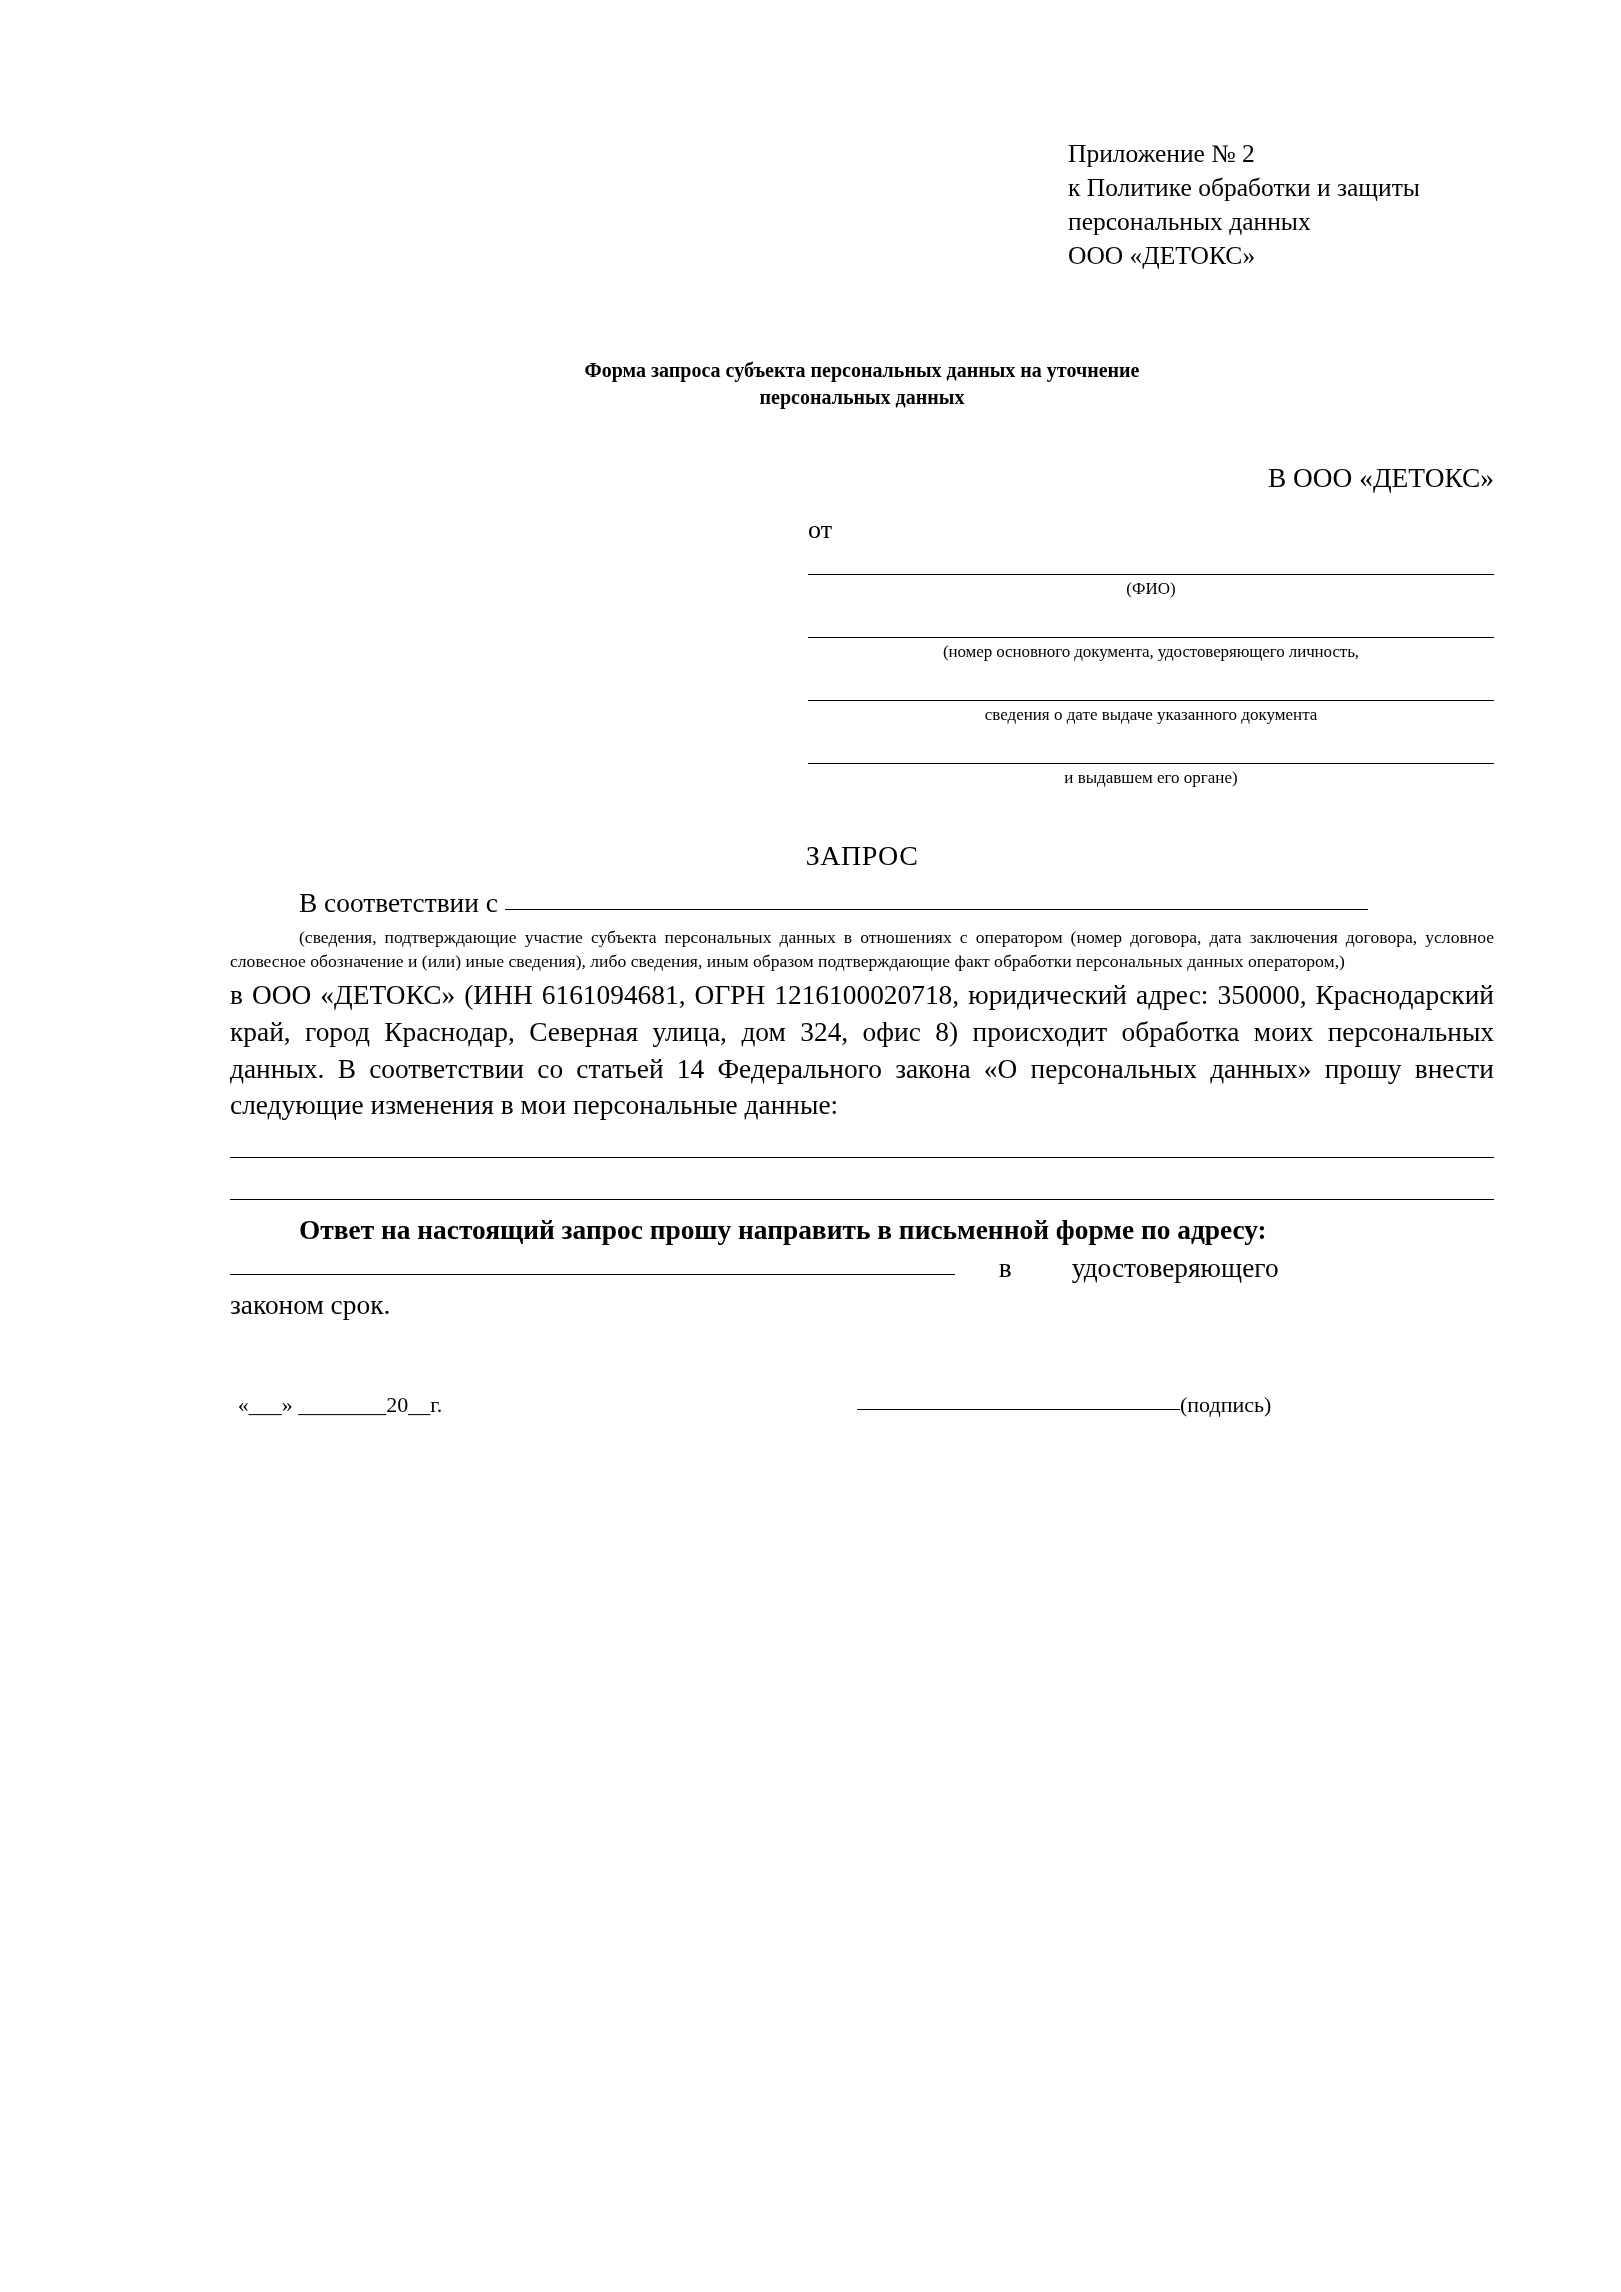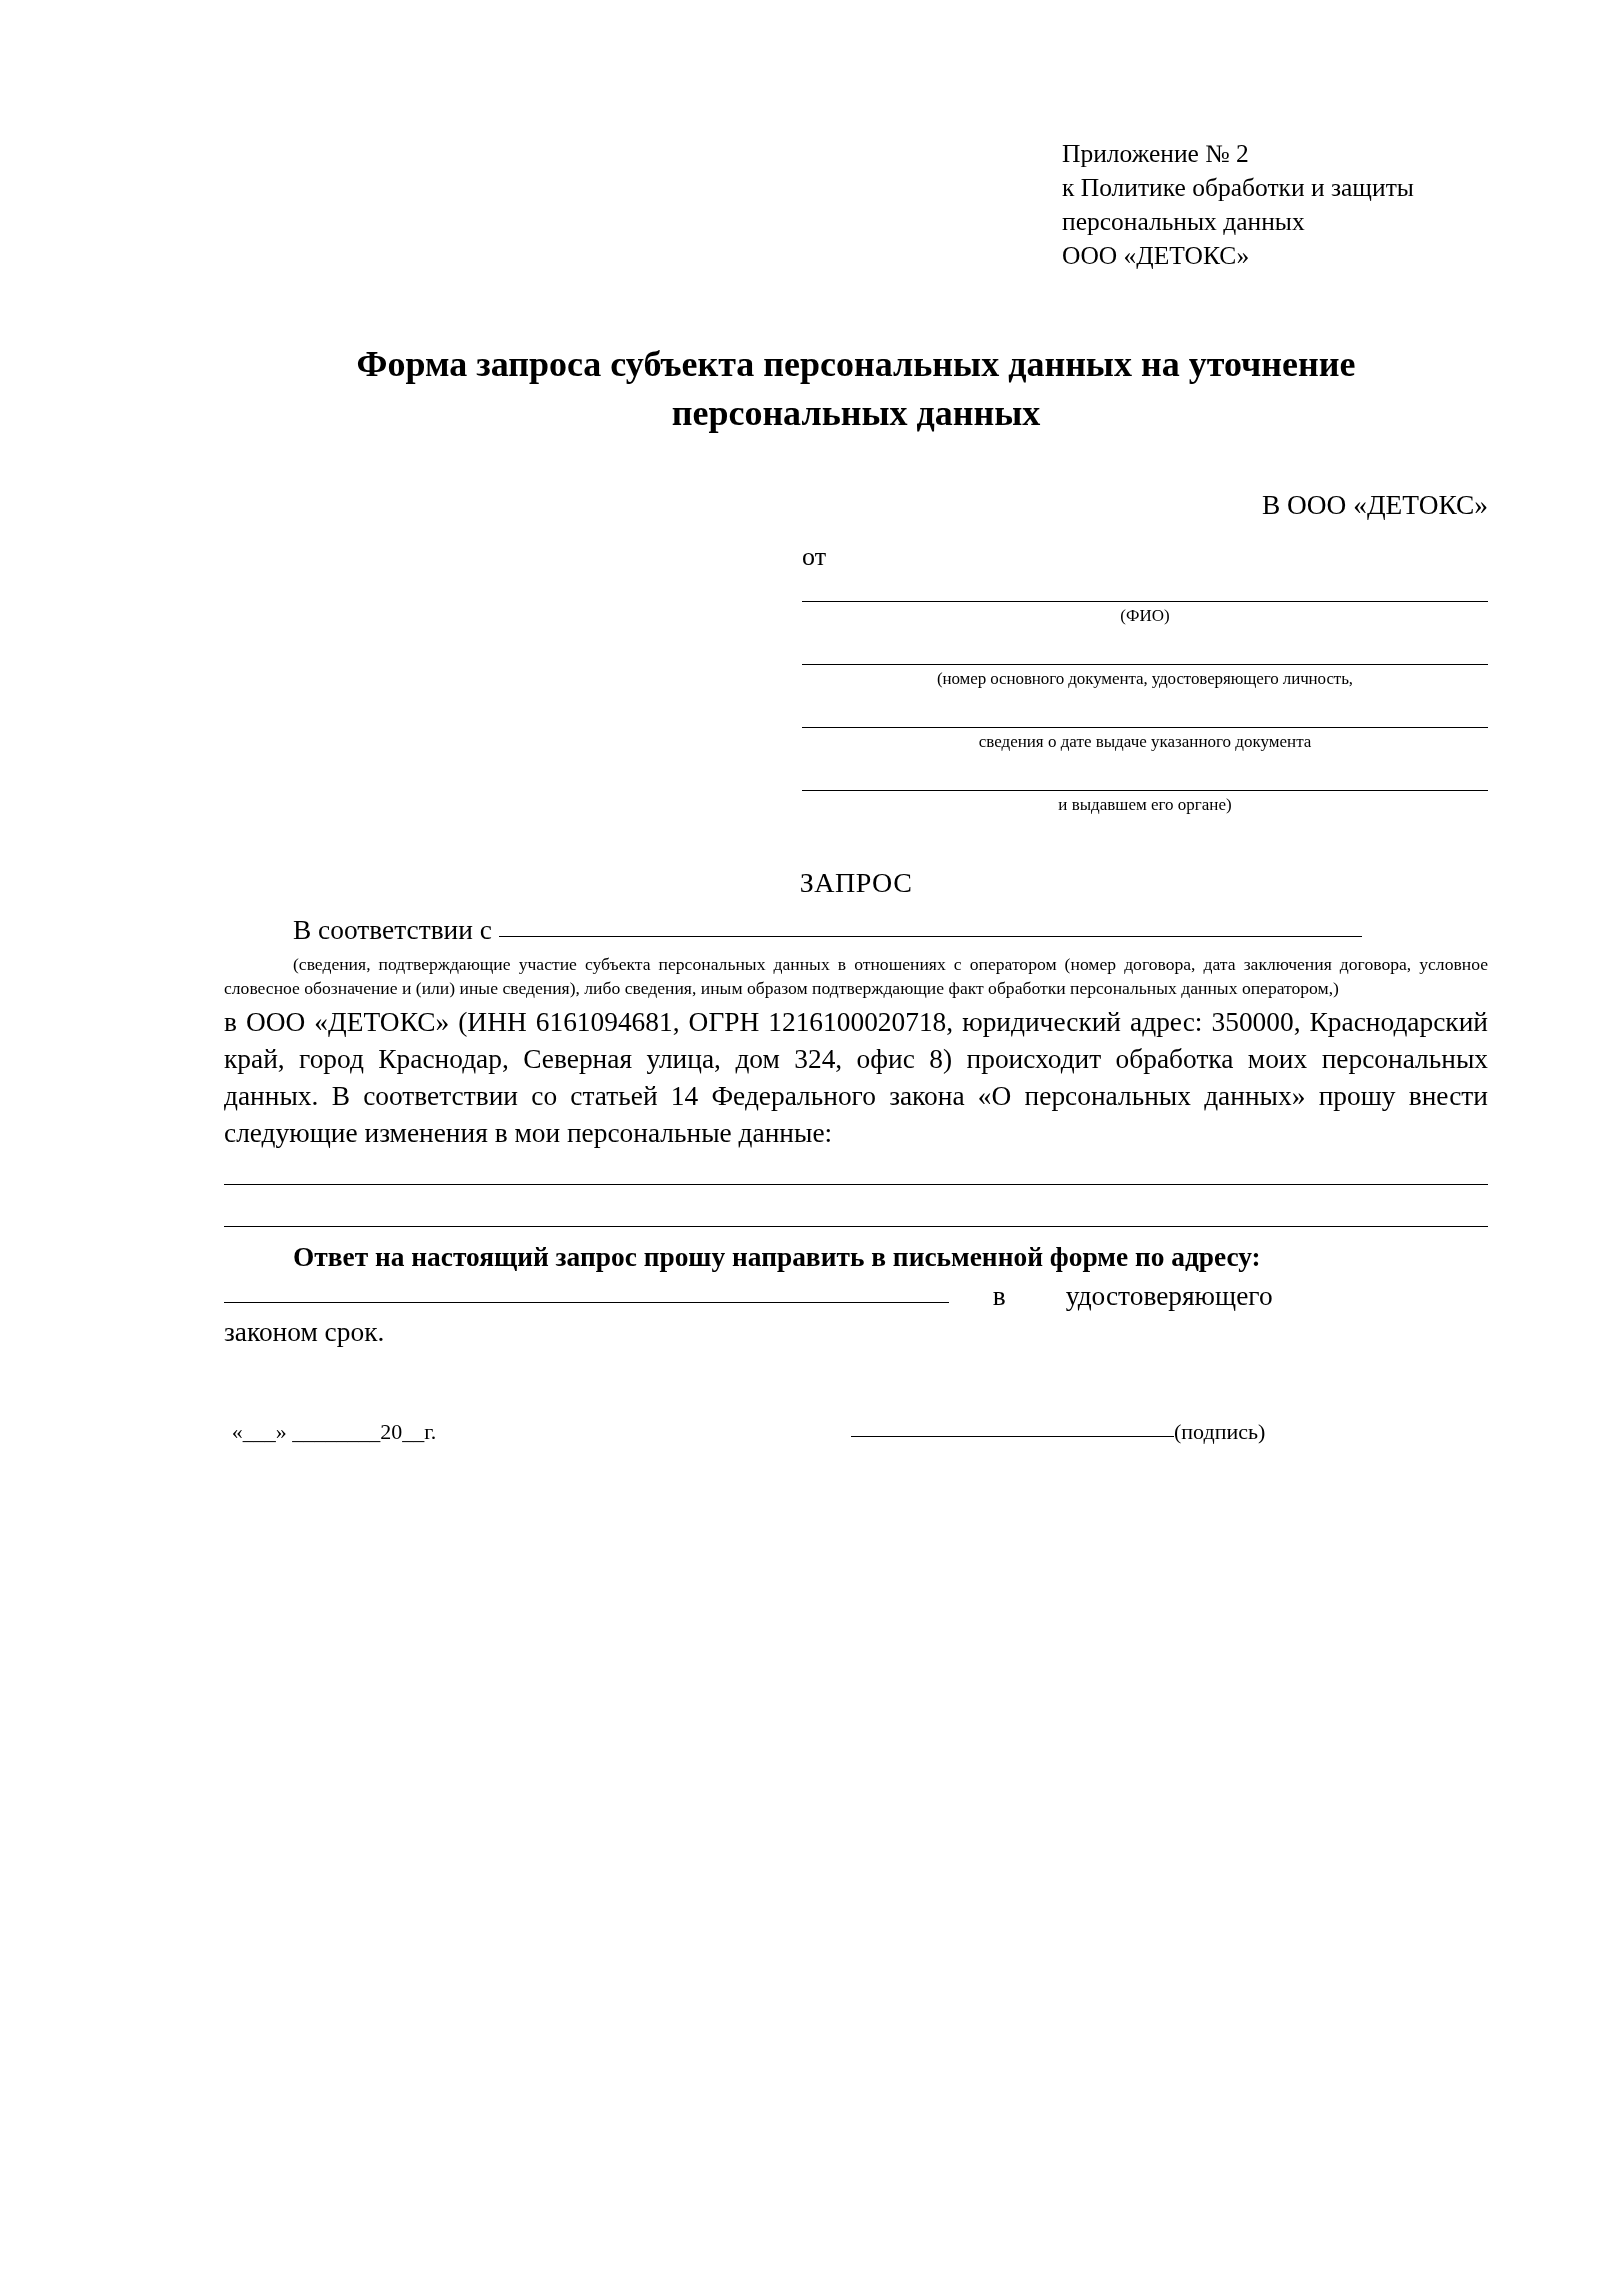--- a/index.html
+++ b/index.html
@@ -17,40 +17,40 @@
   }
   .page {
     position: relative;
     width: 1621px;
     height: 2293px;
     padding: 0;
     box-sizing: border-box;
   }
   .content {
     position: absolute;
-    left: 224px;
+    left: 230px;
     top: 137px;
     width: 1264px;
   }
 
   
   .header-block {
     margin-left: 838px;
     font-size: 25.5px;
     line-height: 1.33;
     text-align: left;
   }
   .header-block div {
     white-space: nowrap;
   }
 
   
   .doc-title {
-    margin-top: 67px;
-    font-size: 36px;
+    margin-top: 84px;
+    font-size: 20px;
     font-weight: bold;
     text-align: center;
     line-height: 1.38;
     padding: 0 69px;
   }
 
   
   .addressee {
     margin-top: 51px;
     text-align: right;

